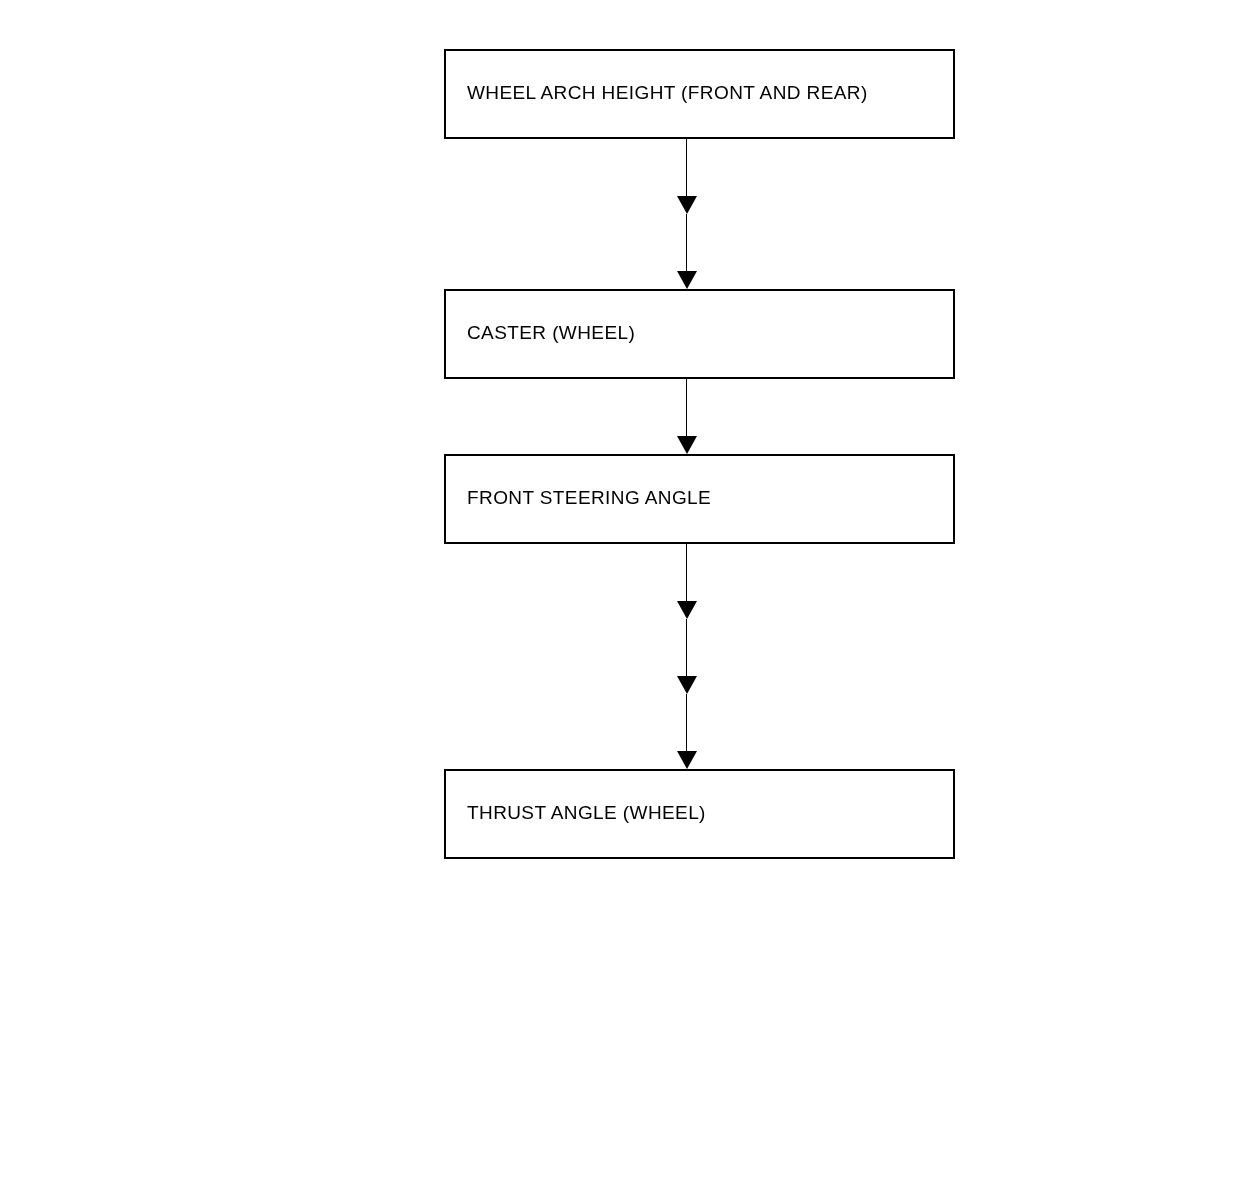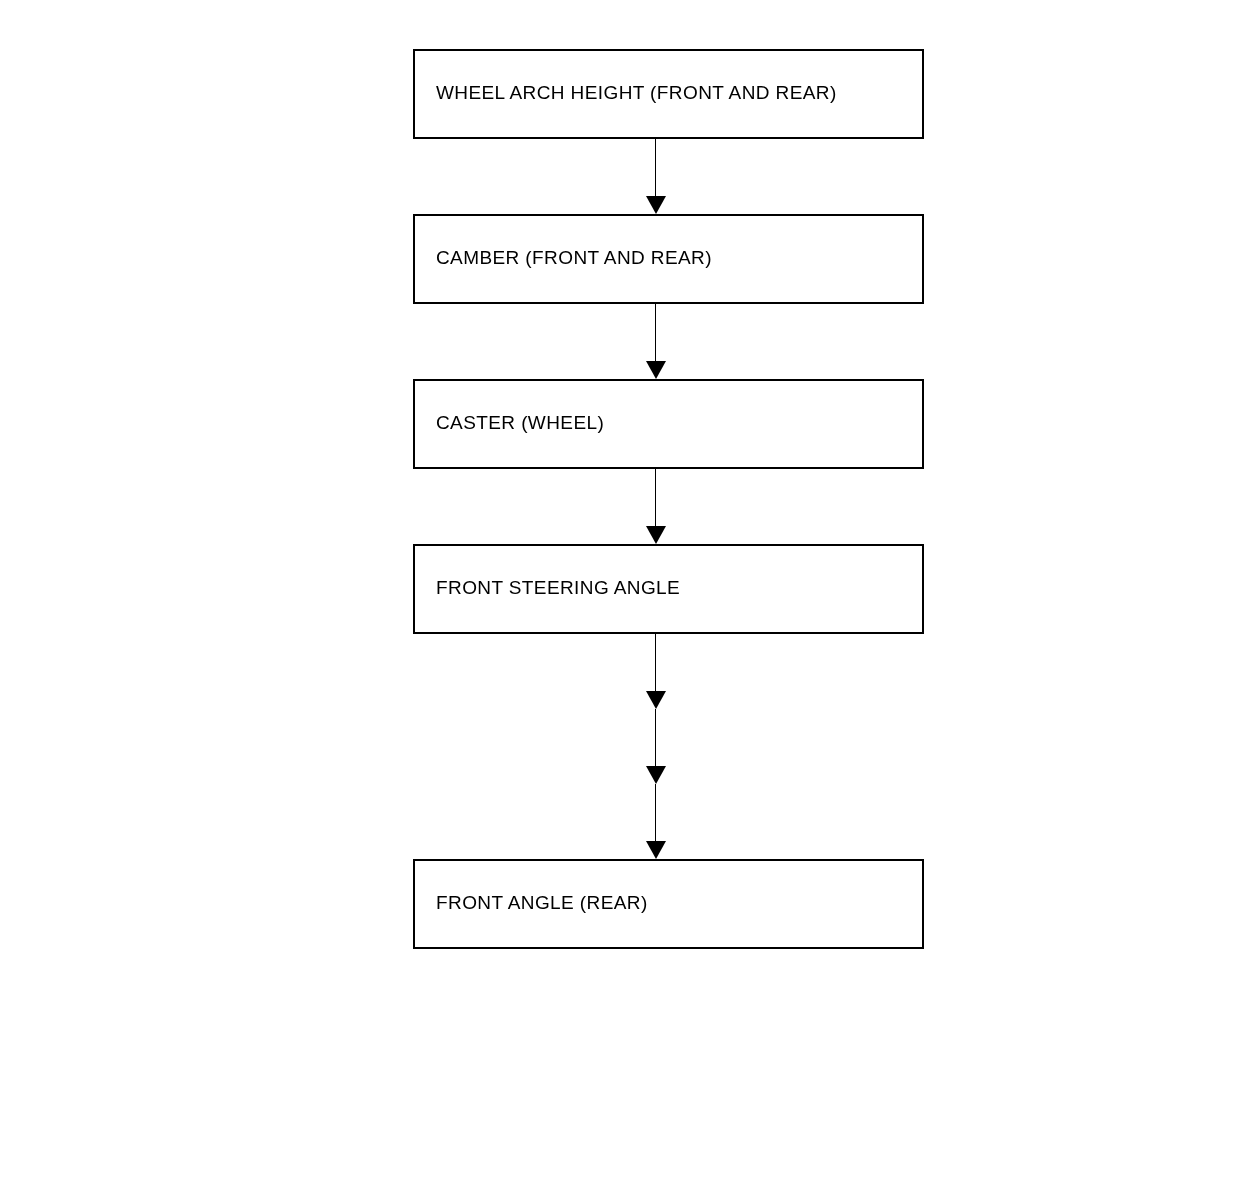--- a/index.html
+++ b/index.html
@@ -19,21 +19,21 @@
   #flowchart {
     position: absolute;
     left: 0;
     top: 0;
     width: 1248px;
     height: 1186px;
   }
 
   .flow-col {
     position: absolute;
-    left: 413px;
+    left: 444px;
     top: 49px;
     width: 511px;
   }
 
   .flow-node {
     position: relative;
     box-sizing: border-box;
     width: 511px;
     height: 90px;
     border: 2px solid #000000;
@@ -90,23 +90,20 @@
 
     <div class="flow-node">
       <span class="flow-node-label">WHEEL ARCH HEIGHT (FRONT AND REAR)</span>
     </div>
 
     <div class="flow-connector">
       <div class="conn-line"></div>
       <div class="conn-arrowhead"></div>
     </div>
 
-    <div class="flow-node">
-      <span class="flow-node-label">CAMBER (FRONT AND REAR)</span>
-    </div>
 
     <div class="flow-connector">
       <div class="conn-line"></div>
       <div class="conn-arrowhead"></div>
     </div>
 
     <div class="flow-node">
       <span class="flow-node-label">CASTER (WHEEL)</span>
     </div>
 
@@ -130,17 +127,17 @@
       <div class="conn-arrowhead"></div>
     </div>
 
 
     <div class="flow-connector">
       <div class="conn-line"></div>
       <div class="conn-arrowhead"></div>
     </div>
 
     <div class="flow-node">
-      <span class="flow-node-label">FRONT ANGLE (REAR)</span>
+      <span class="flow-node-label">THRUST ANGLE (WHEEL)</span>
     </div>
 
   </div>
 </div>
 
 </body></html>

